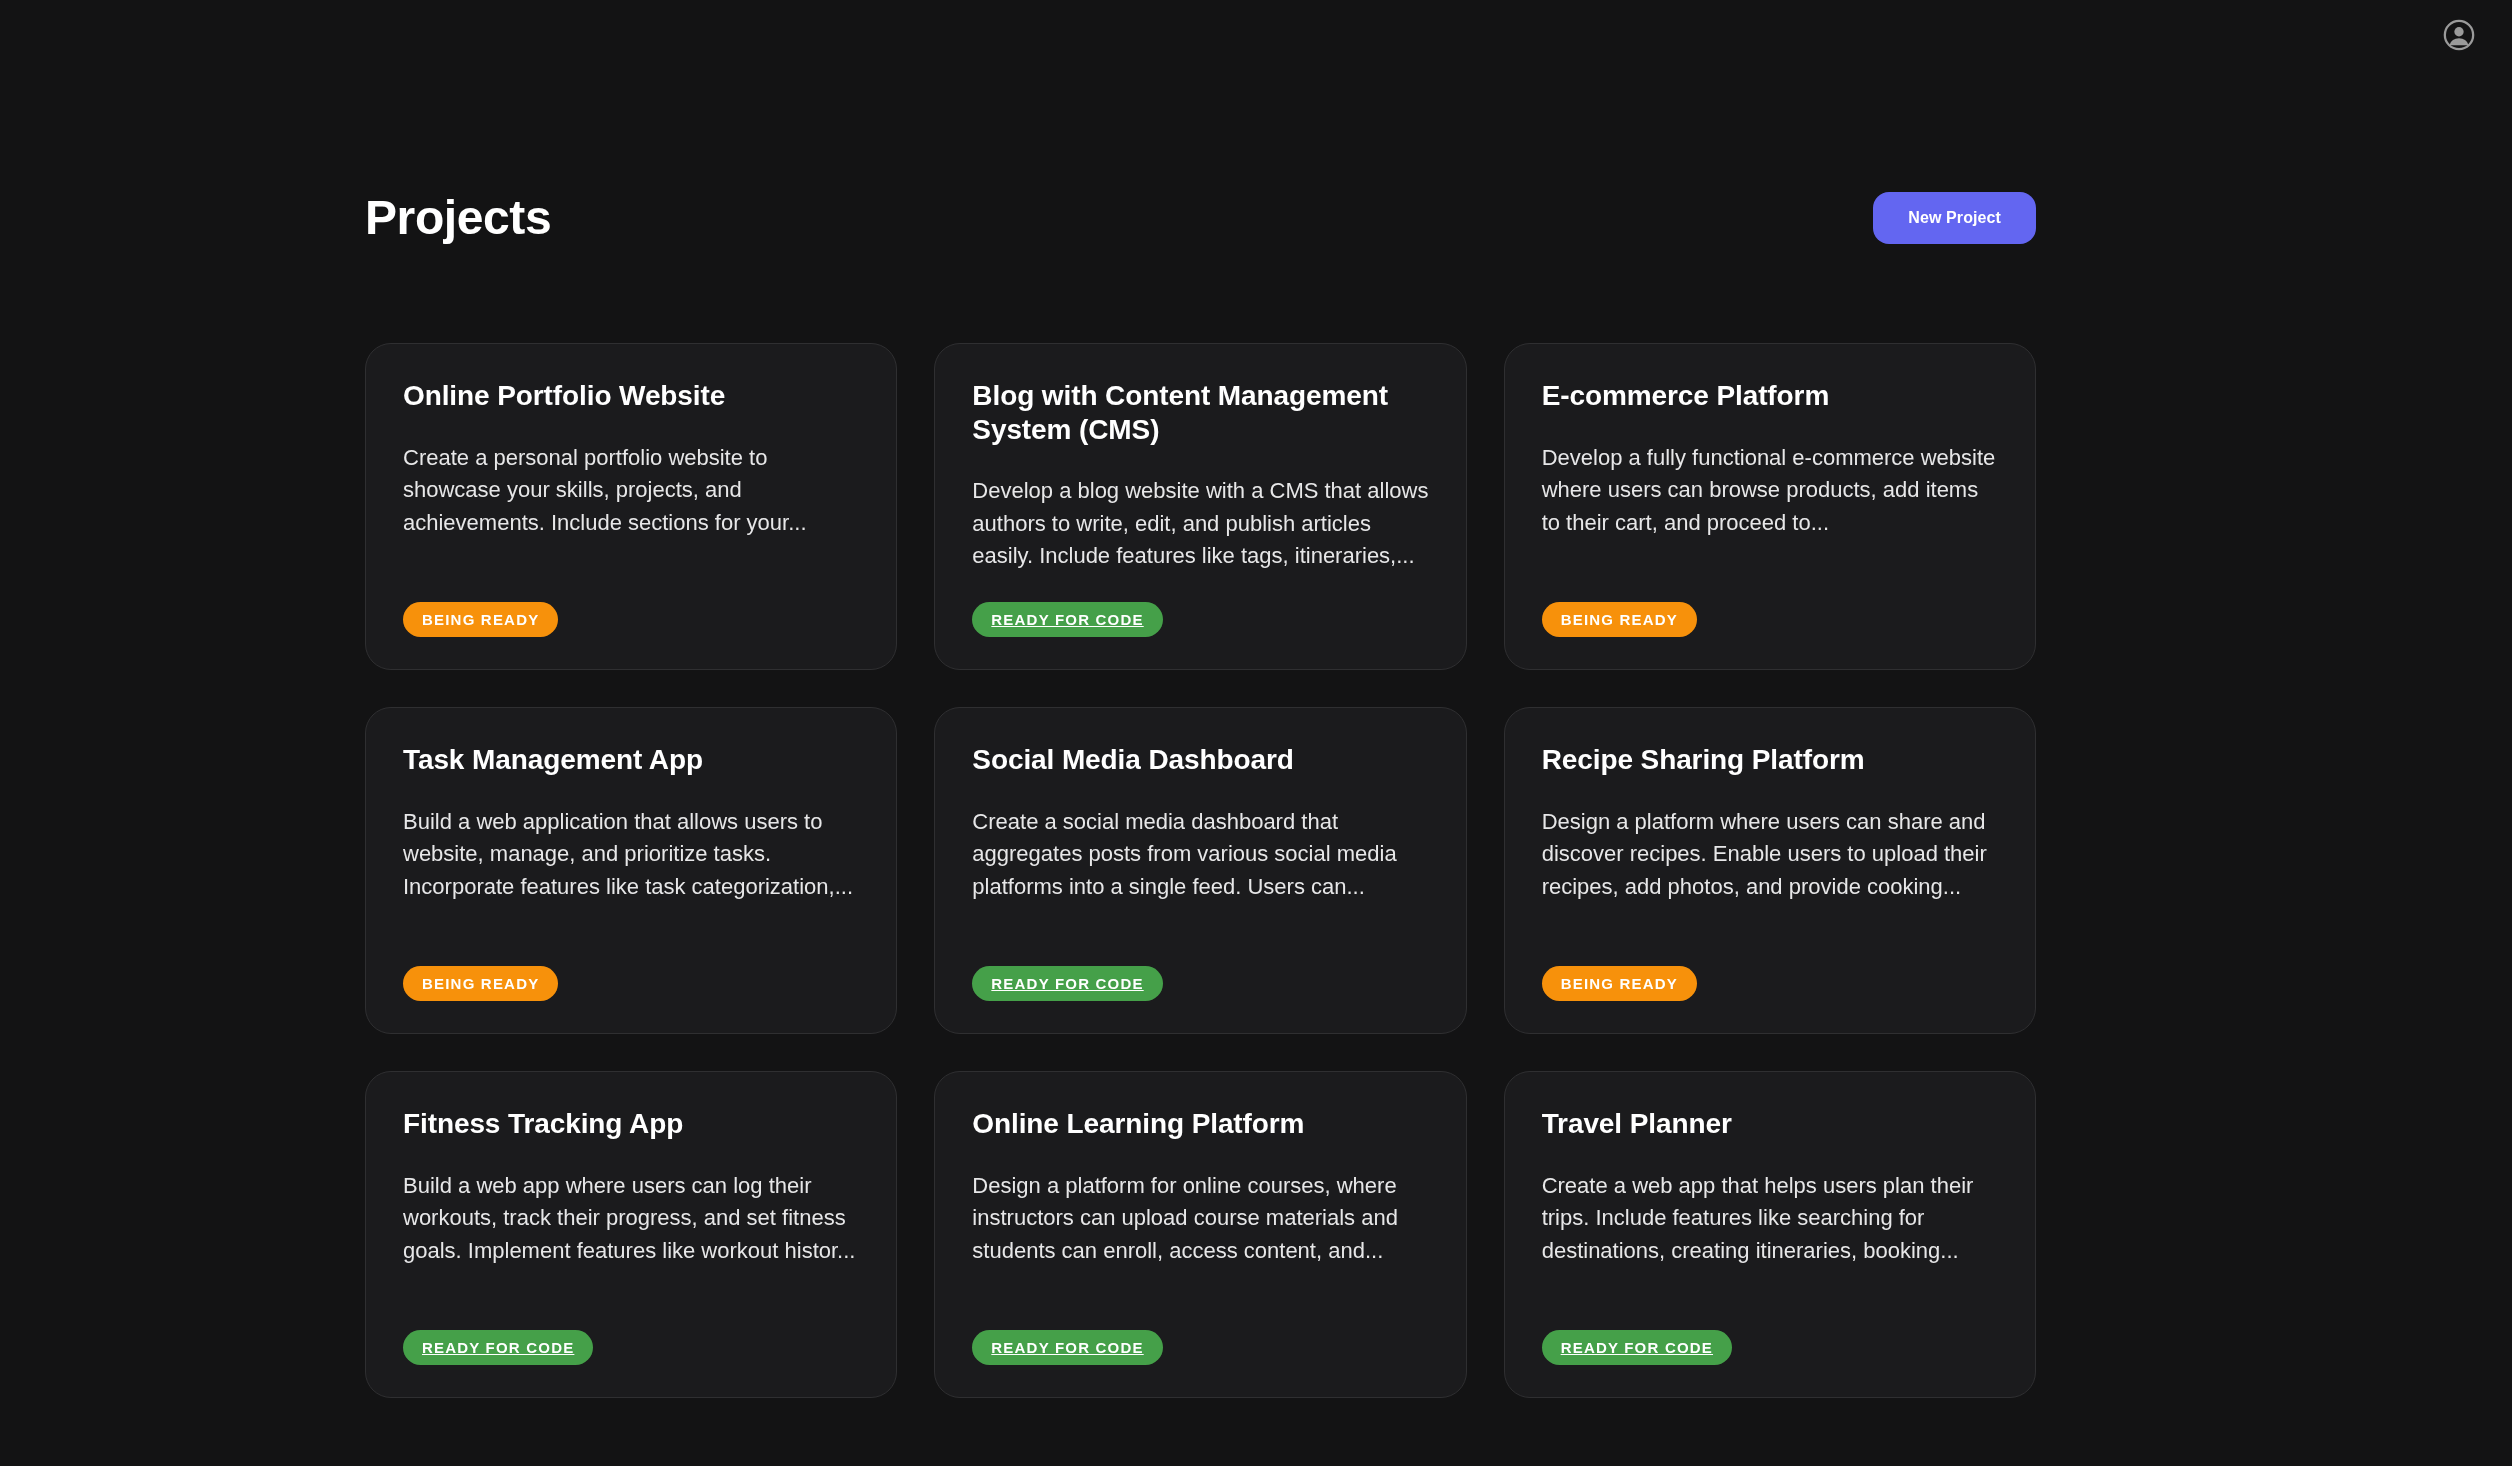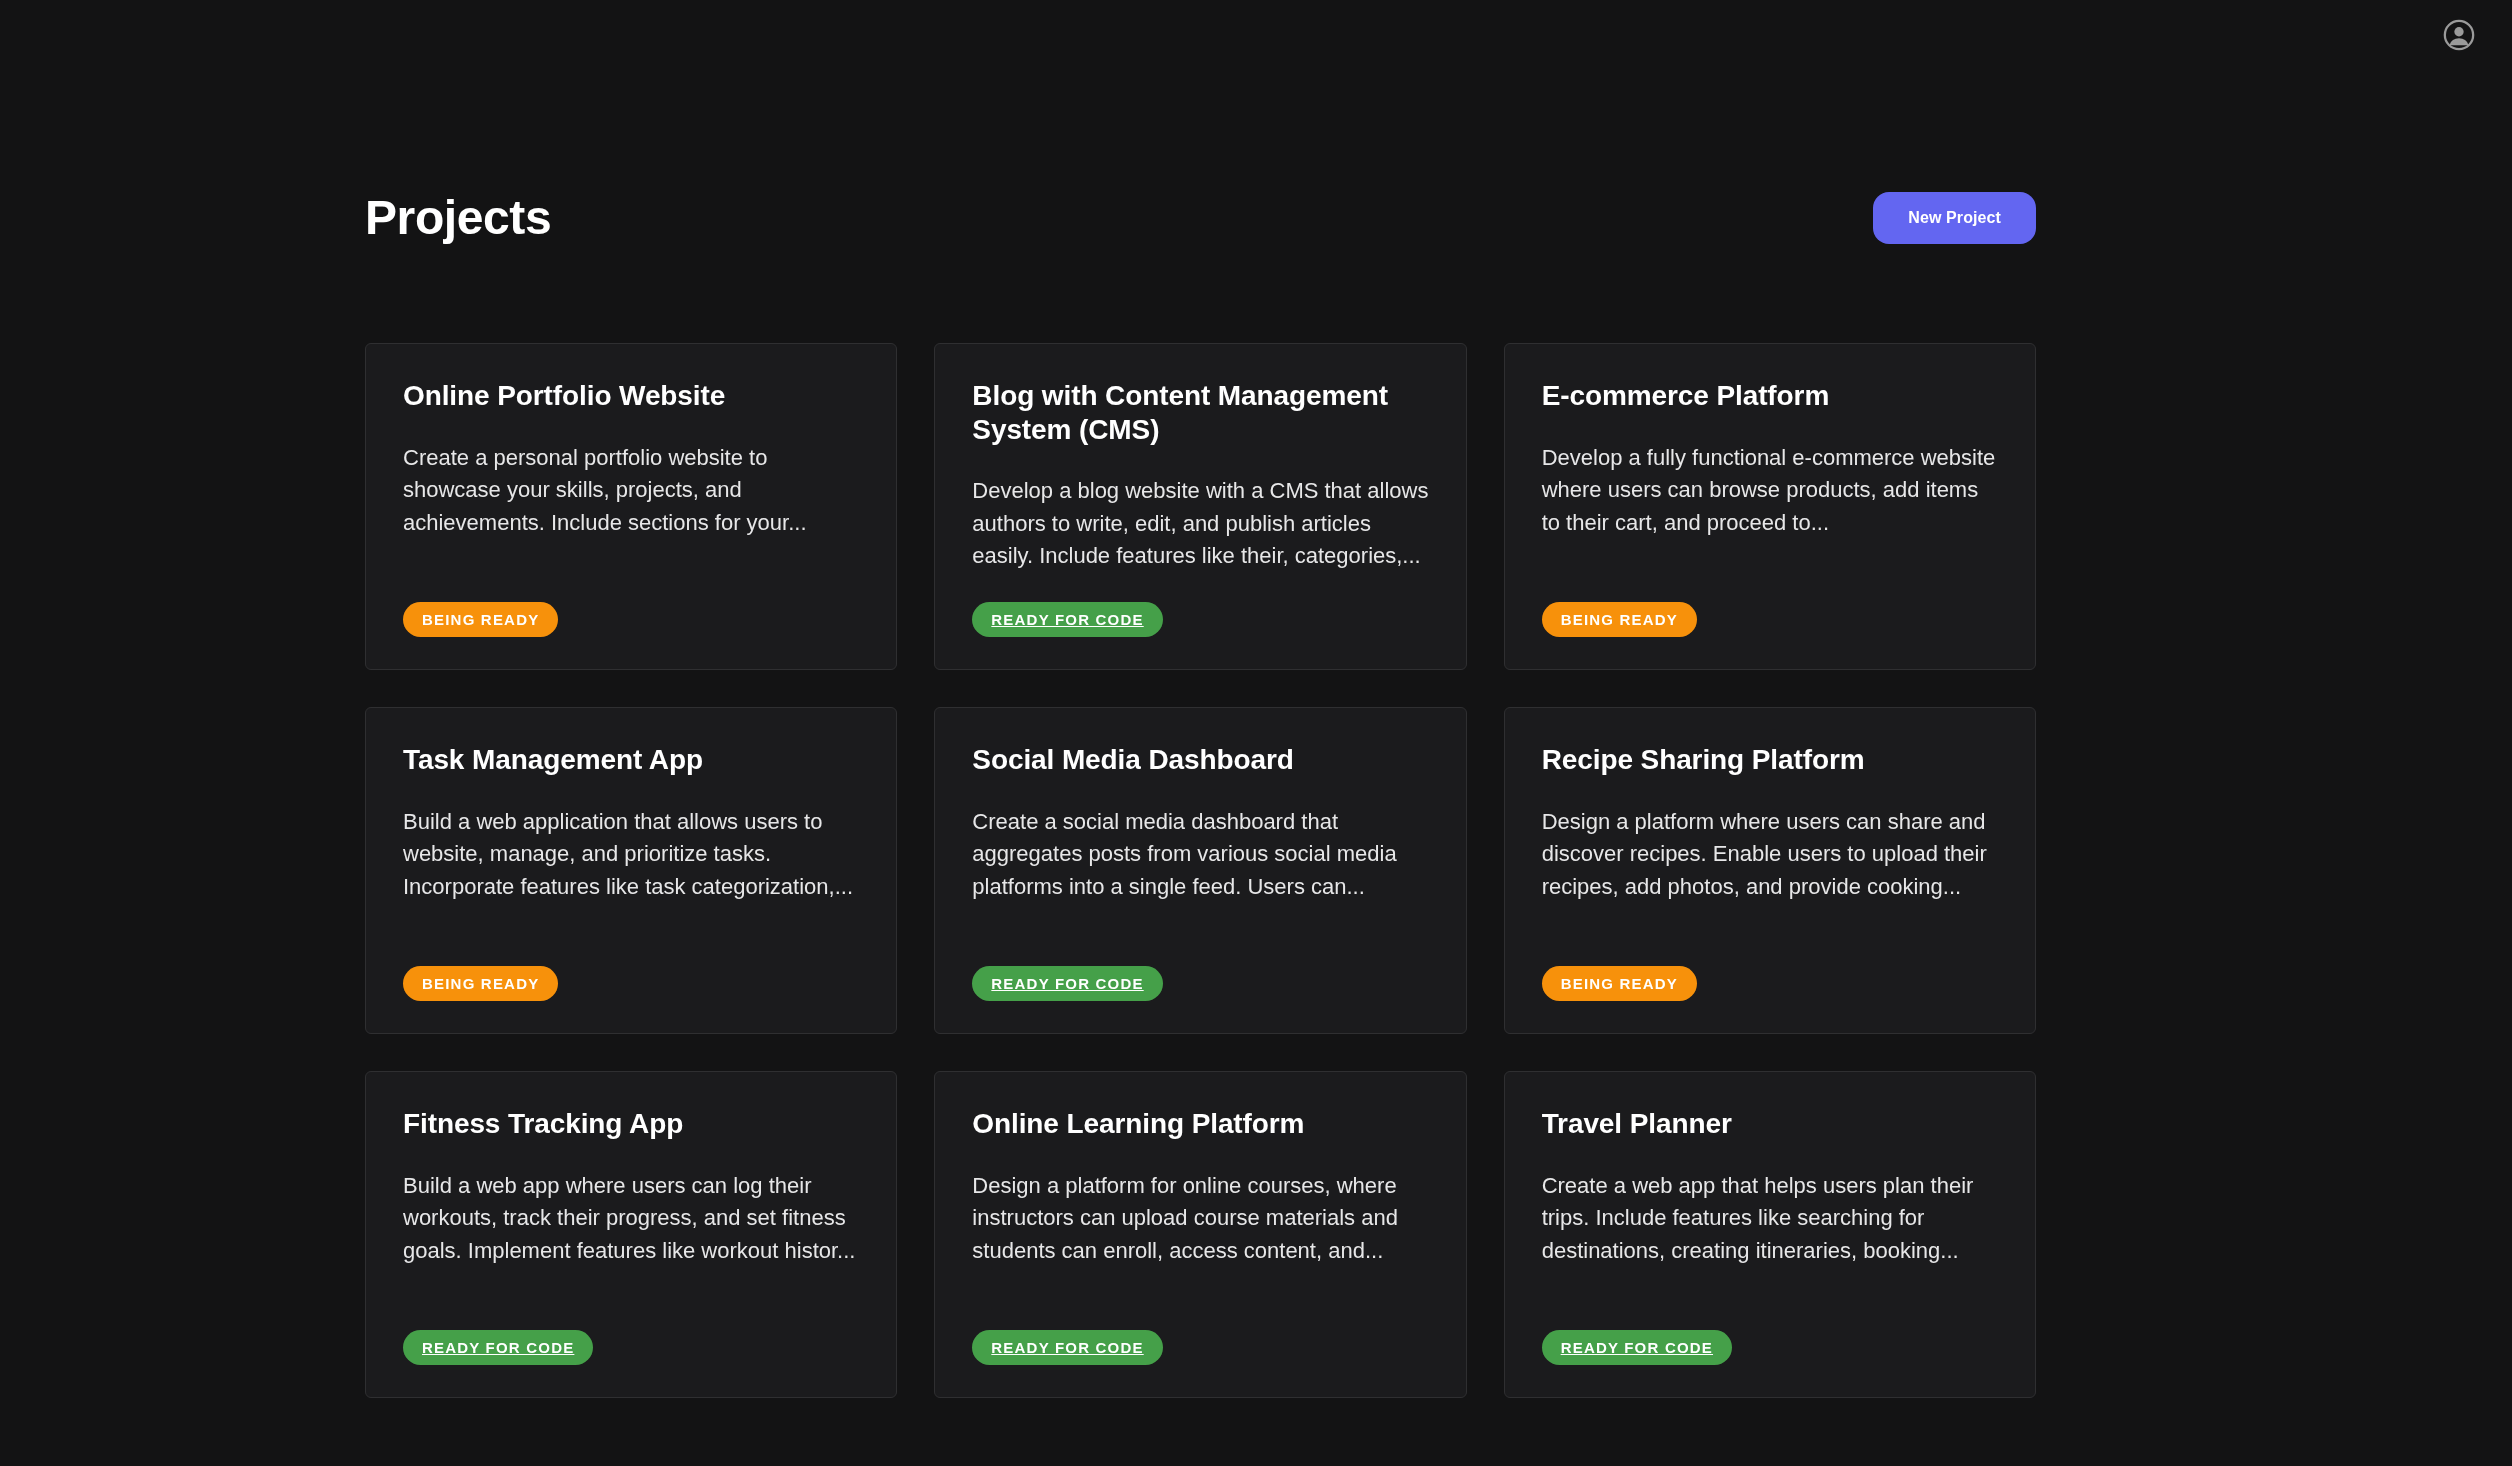--- a/index.html
+++ b/index.html
@@ -87,21 +87,21 @@
     margin-top: 81px;
     display: grid;
     grid-template-columns: repeat(3, 1fr);
     column-gap: 37px;
     row-gap: 37px;
   }
 
   .project-card {
     background: #1b1b1d;
     border: 1.5px solid #2f2f31;
-    border-radius: 6px;
+    border-radius: 26px;
     padding: 35px 37px 32px 37px;
     min-height: 327px;
     display: flex;
     flex-direction: column;
     cursor: pointer;
   }
 
   .card-title {
     font-size: 28px;
     line-height: 1.2;
@@ -160,21 +160,21 @@
 
     <div class="projects-grid" id="projects-grid">
         <div class="project-card">
           <div class="card-title">Online Portfolio Website</div>
           <div class="card-desc">Create a personal portfolio website to showcase your skills, projects, and achievements. Include sections for your...</div>
           <div class="card-spacer"></div>
           <span class="status-badge being-ready">BEING READY</span>
         </div>
         <div class="project-card">
           <div class="card-title">Blog with Content Management System (CMS)</div>
-          <div class="card-desc">Develop a blog website with a CMS that allows authors to write, edit, and publish articles easily. Include features like their, categories,...</div>
+          <div class="card-desc">Develop a blog website with a CMS that allows authors to write, edit, and publish articles easily. Include features like tags, itineraries,...</div>
           <div class="card-spacer"></div>
           <span class="status-badge ready-code">READY FOR CODE</span>
         </div>
         <div class="project-card">
           <div class="card-title">E-commerce Platform</div>
           <div class="card-desc">Develop a fully functional e-commerce website where users can browse products, add items to their cart, and proceed to...</div>
           <div class="card-spacer"></div>
           <span class="status-badge being-ready">BEING READY</span>
         </div>
         <div class="project-card">

